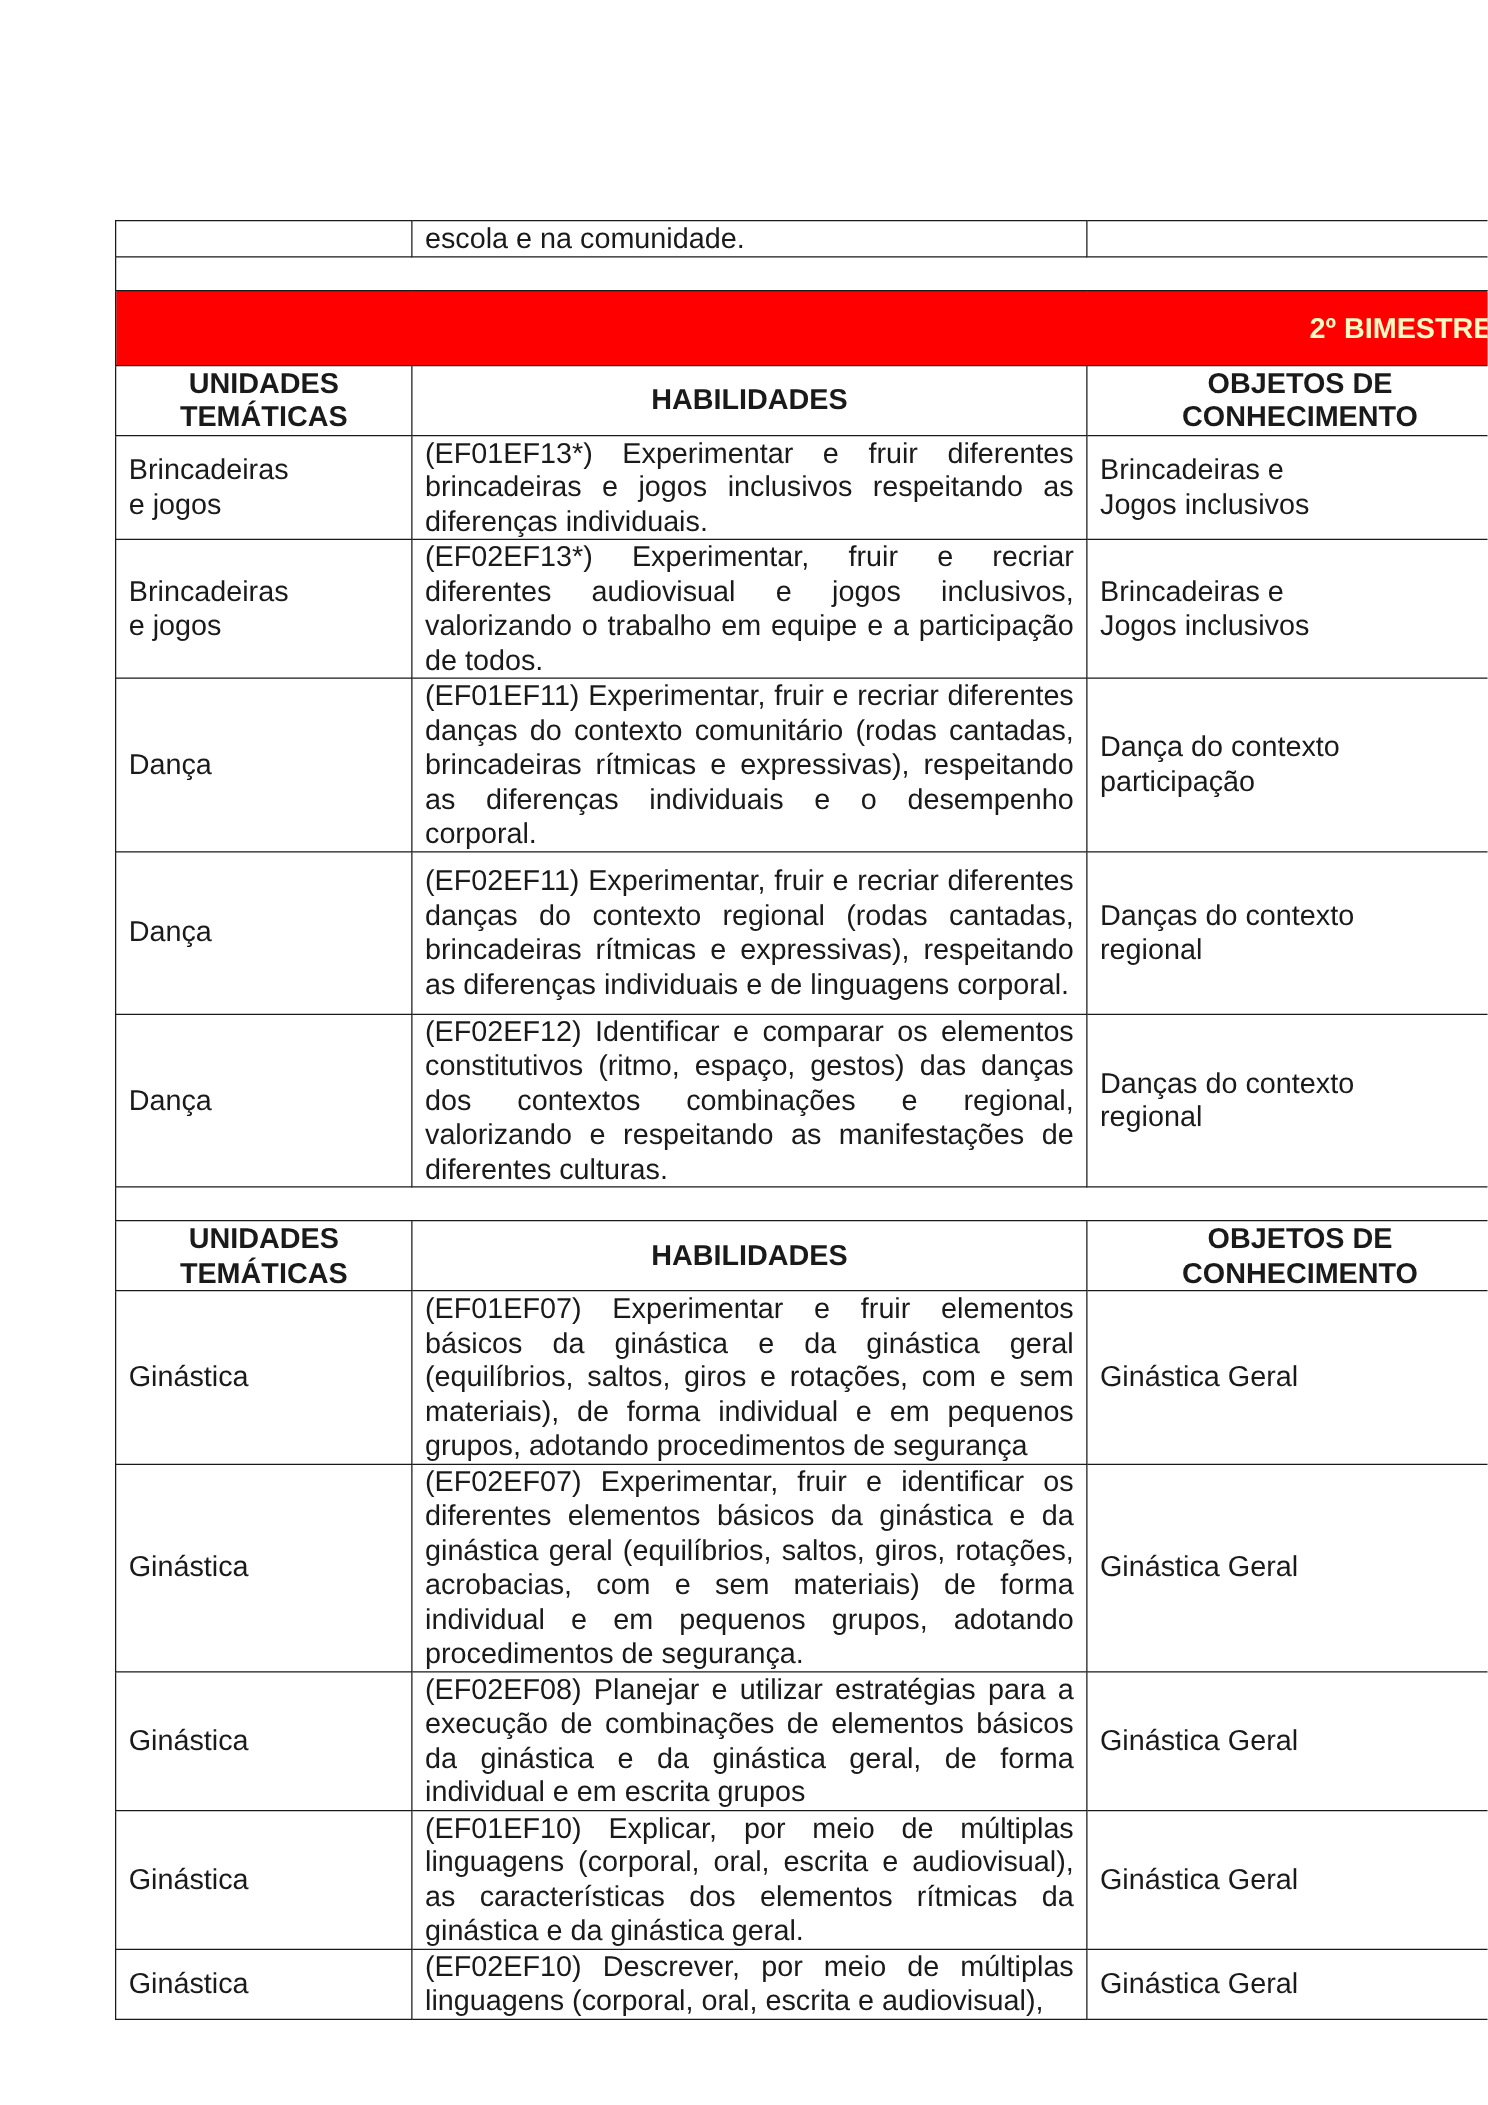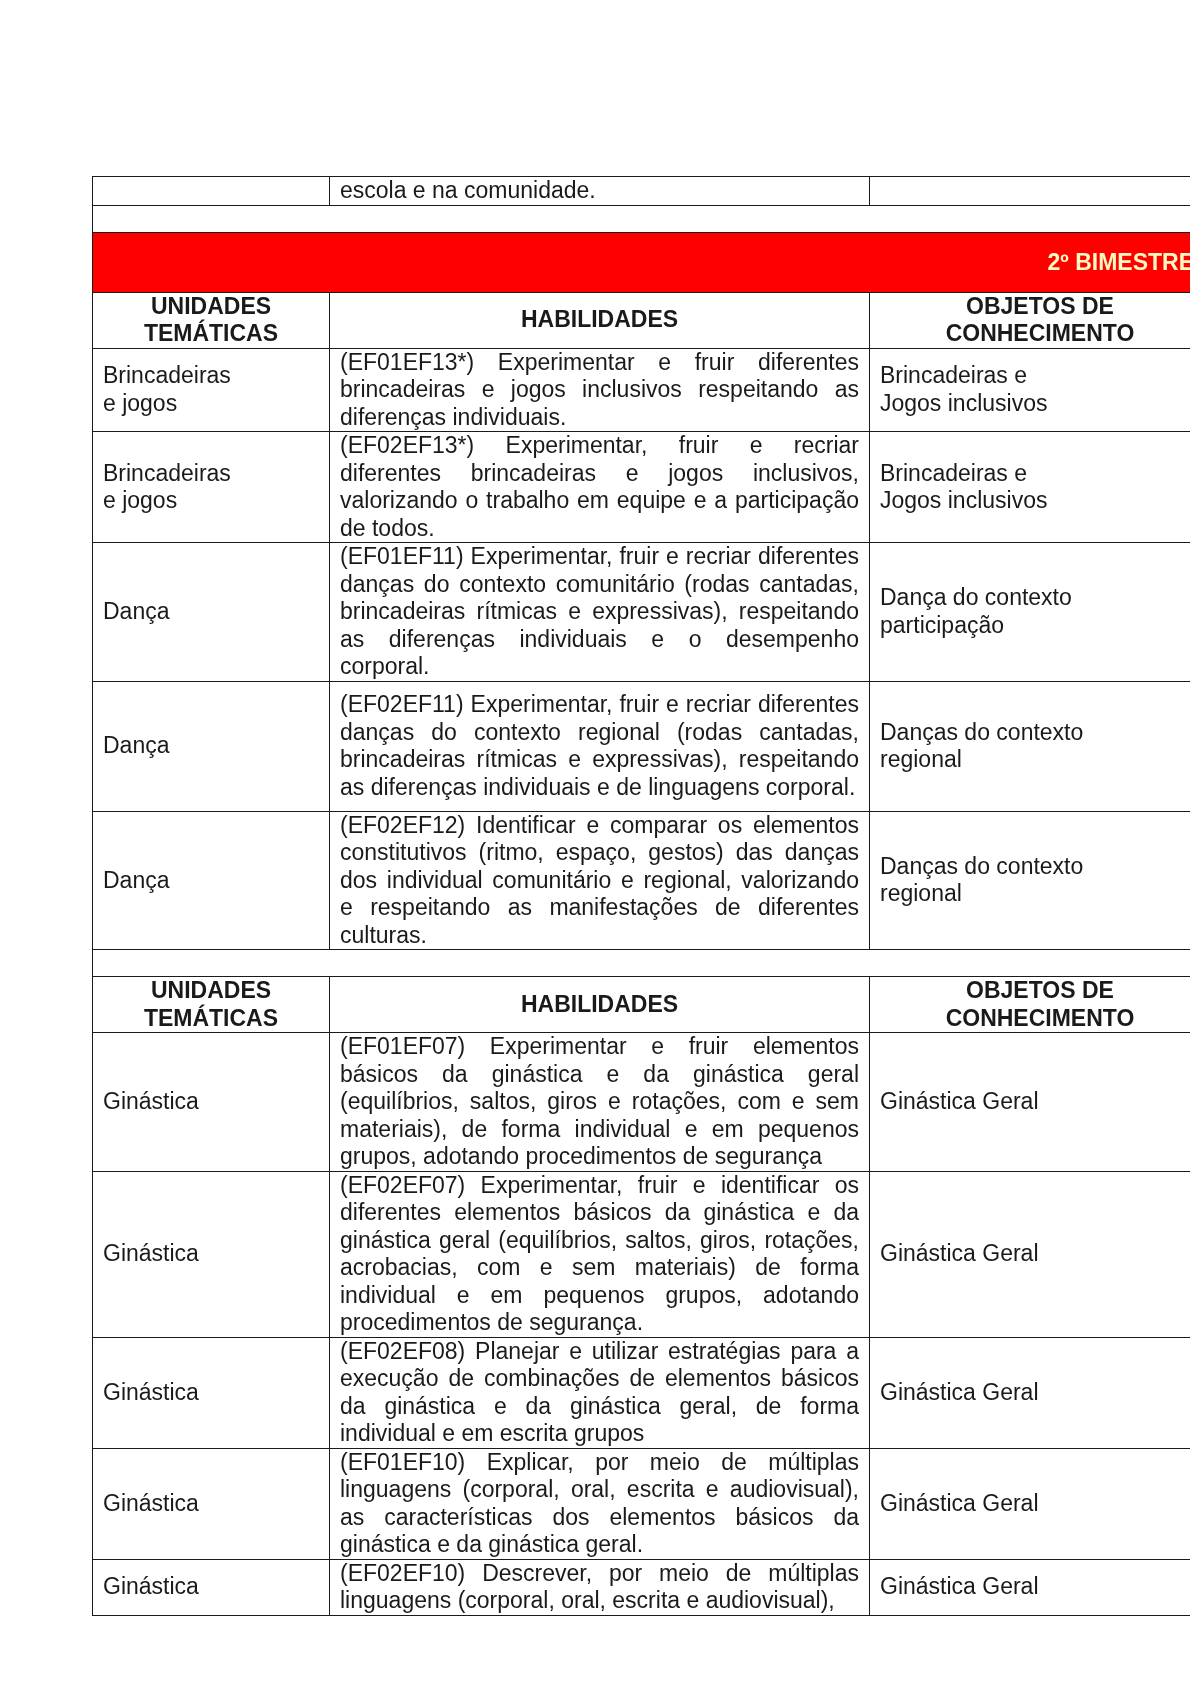--- a/index.html
+++ b/index.html
@@ -46,39 +46,39 @@
       <tr style="height: 78px;">
         <td style="white-space:pre-line">Brincadeiras
 e jogos</td>
         <td class="hab">(EF01EF13*) Experimentar e fruir diferentes brincadeiras e jogos inclusivos respeitando as diferenças individuais.</td>
         <td style="white-space:pre-line">Brincadeiras e
 Jogos inclusivos</td>
       </tr>
       <tr style="height: 104px;">
         <td style="white-space:pre-line">Brincadeiras
 e jogos</td>
-        <td class="hab">(EF02EF13*) Experimentar, fruir e recriar diferentes brincadeiras e jogos inclusivos, valorizando o trabalho em equipe e a participação de todos.</td>
+        <td class="hab">(EF02EF13*) Experimentar, fruir e recriar diferentes audiovisual e jogos inclusivos, valorizando o trabalho em equipe e a participação de todos.</td>
         <td style="white-space:pre-line">Brincadeiras e
 Jogos inclusivos</td>
       </tr>
       <tr style="height: 130px;">
         <td style="white-space:pre-line">Dança</td>
         <td class="hab">(EF01EF11) Experimentar, fruir e recriar diferentes danças do contexto comunitário (rodas cantadas, brincadeiras rítmicas e expressivas), respeitando as diferenças individuais e o desempenho corporal.</td>
         <td style="white-space:pre-line">Dança do contexto
 participação</td>
       </tr>
       <tr style="height: 130px;">
         <td style="white-space:pre-line">Dança</td>
         <td class="hab">(EF02EF11) Experimentar, fruir e recriar diferentes danças do contexto regional (rodas cantadas, brincadeiras rítmicas e expressivas), respeitando as diferenças individuais e de linguagens corporal.</td>
         <td style="white-space:pre-line">Danças do contexto
 regional</td>
       </tr>
       <tr style="height: 130px;">
         <td style="white-space:pre-line">Dança</td>
-        <td class="hab">(EF02EF12) Identificar e comparar os elementos constitutivos (ritmo, espaço, gestos) das danças dos individual comunitário e regional, valorizando e respeitando as manifestações de diferentes culturas.</td>
+        <td class="hab">(EF02EF12) Identificar e comparar os elementos constitutivos (ritmo, espaço, gestos) das danças dos contextos combinações e regional, valorizando e respeitando as manifestações de diferentes culturas.</td>
         <td style="white-space:pre-line">Danças do contexto
 regional</td>
       </tr>
       <tr class="blank">
         <td colspan="3"></td>
       </tr>
       <tr style="height: 52px;">
         <td class="hdr" style="white-space:pre-line">UNIDADES
 TEMÁTICAS</td>
         <td class="hdr">HABILIDADES</td>
@@ -95,21 +95,21 @@
         <td class="hab">(EF02EF07) Experimentar, fruir e identificar os diferentes elementos básicos da ginástica e da ginástica geral (equilíbrios, saltos, giros, rotações, acrobacias, com e sem materiais) de forma individual e em pequenos grupos, adotando procedimentos de segurança.</td>
         <td style="white-space:pre-line">Ginástica Geral</td>
       </tr>
       <tr style="height: 104px;">
         <td style="white-space:pre-line">Ginástica</td>
         <td class="hab">(EF02EF08) Planejar e utilizar estratégias para a execução de combinações de elementos básicos da ginástica e da ginástica geral, de forma individual e em escrita grupos</td>
         <td style="white-space:pre-line">Ginástica Geral</td>
       </tr>
       <tr style="height: 104px;">
         <td style="white-space:pre-line">Ginástica</td>
-        <td class="hab">(EF01EF10) Explicar, por meio de múltiplas linguagens (corporal, oral, escrita e audiovisual), as características dos elementos básicos da ginástica e da ginástica geral.</td>
+        <td class="hab">(EF01EF10) Explicar, por meio de múltiplas linguagens (corporal, oral, escrita e audiovisual), as características dos elementos rítmicas da ginástica e da ginástica geral.</td>
         <td style="white-space:pre-line">Ginástica Geral</td>
       </tr>
       <tr style="height: 52px;">
         <td style="white-space:pre-line">Ginástica</td>
         <td class="hab">(EF02EF10) Descrever, por meio de múltiplas linguagens (corporal, oral, escrita e audiovisual),</td>
         <td style="white-space:pre-line">Ginástica Geral</td>
       </tr>
     </tbody>
 </table>
 

